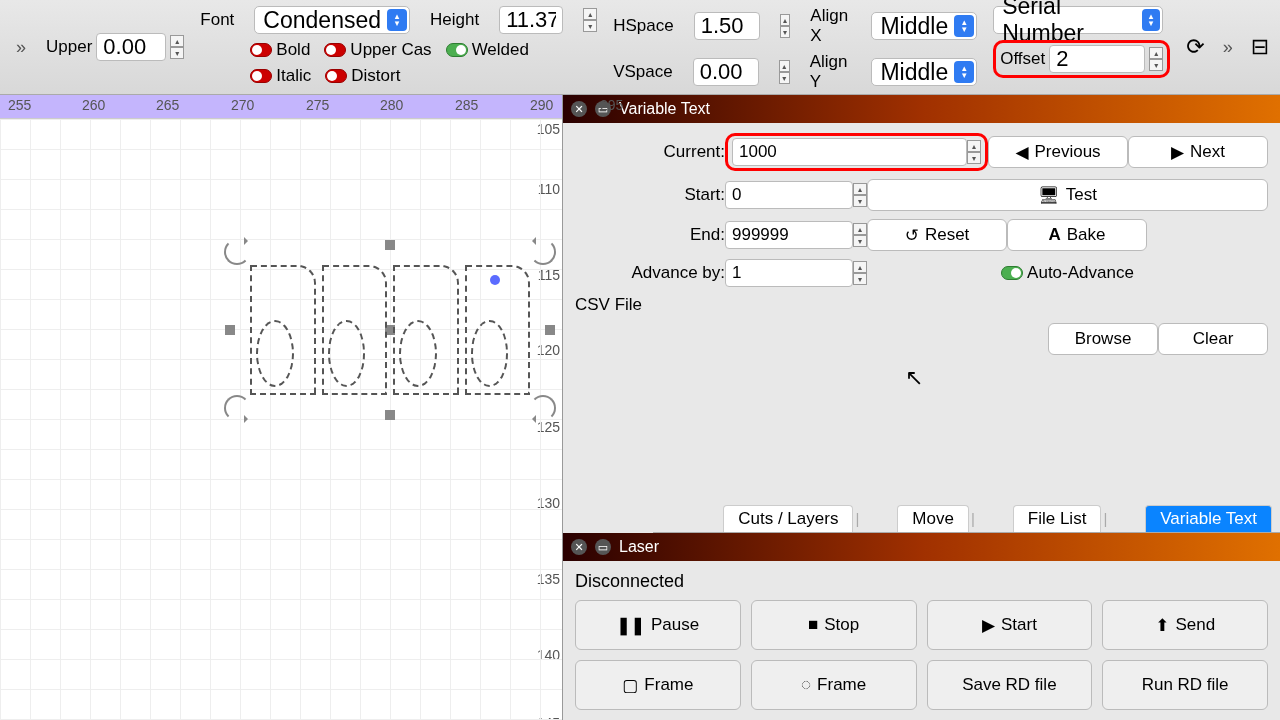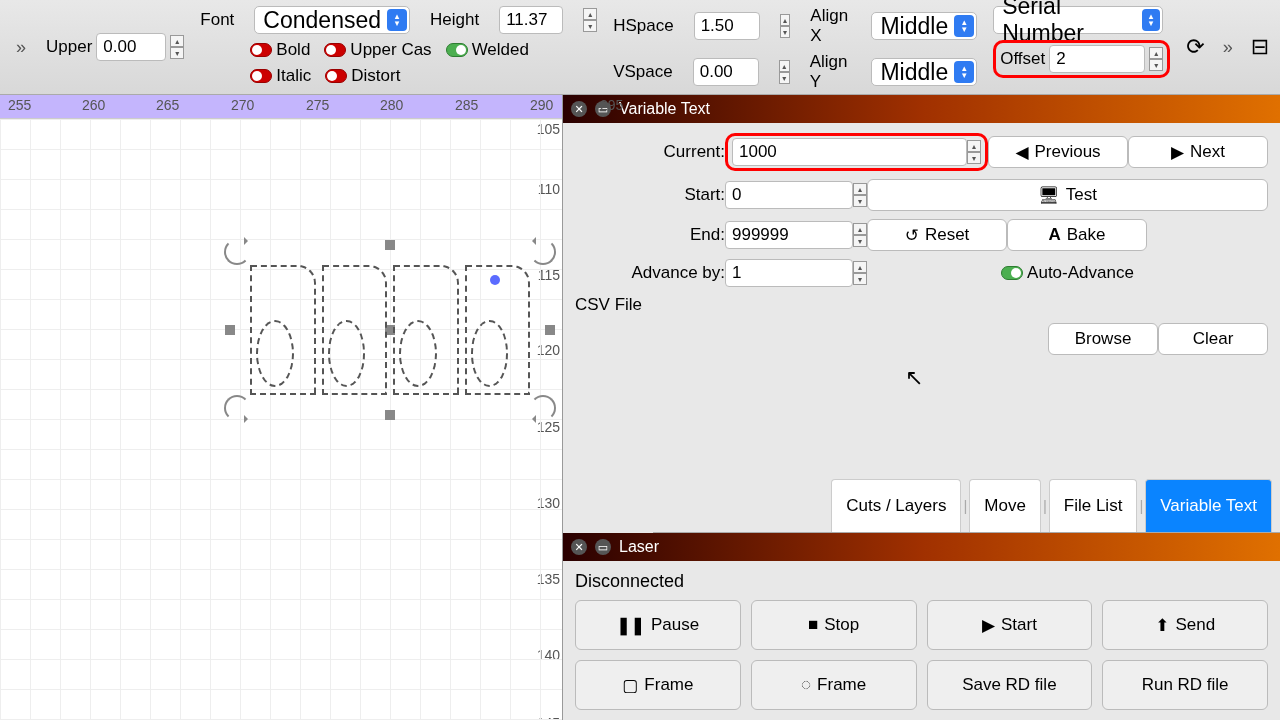--- a/index.html
+++ b/index.html
@@ -4,21 +4,21 @@
 <style>
 * { box-sizing: border-box; margin: 0; padding: 0; font-family: -apple-system, Helvetica, Arial, sans-serif; }
 body { width: 1280px; height: 720px; overflow: hidden; background: #f0f0f0; font-size: 15px; }
 
 
 .toolbar { display: flex; background: linear-gradient(#e8e8e8, #d8d8d8); height: 95px; border-bottom: 1px solid #aaa; }
 .toolbar-section { padding: 6px 8px; display: flex; flex-direction: column; gap: 6px; }
 .toolbar-row { display: flex; align-items: center; gap: 20px; }
 label.lbl { font-size: 17px; }
 
-input.num { height: 28px; border: 1px solid #bbb; border-radius: 4px; padding: 0 6px; font-size: 17px; background: #fff; }
+input.num { height: 28px; border: 1px solid #bbb; border-radius: 4px; padding: 0 6px; font-size: 22px; background: #fff; }
 .spinner { display: flex; flex-direction: column; width: 14px; }
 .spinner div { height: 12px; border: 1px solid #999; background: #f5f5f5; font-size: 8px; display:flex;align-items:center;justify-content:center;color:#555; }
 .select { display: flex; align-items: center; background: #fff; border: 1px solid #bbb; border-radius: 5px; height: 28px; padding: 0 0 0 8px; font-size: 23px; }
 .select .sel-btn { width: 20px; height: 22px; background: #2f7bf2; border-radius: 4px; margin-left: 6px; margin-right:2px; display:flex;flex-direction:column;align-items:center;justify-content:center; }
 .select .sel-btn::before { content:"▴"; color:#fff; font-size:9px; line-height:7px;}
 .select .sel-btn::after { content:"▾"; color:#fff; font-size:9px; line-height:7px;}
 
 .check { display: flex; align-items: center; gap: 4px; font-size: 17px; }
 .check .box { width: 22px; height: 14px; border-radius: 7px; background: #c00; border:1px solid #900; position:relative; }
 .check .box.on { background: #4caf50; border-color:#2e7d32; }
@@ -51,21 +51,21 @@
 .panel-header { background: linear-gradient(90deg, #2a0000, #a03000, #e07000); color:#fff; height:28px; display:flex; align-items:center; padding:0 8px; gap:8px; font-size:16px; }
 .panel-header .icon { width:16px;height:16px;border-radius:50%;background:#555;color:#fff;display:flex;align-items:center;justify-content:center;font-size:11px; }
 .panel-body { padding: 10px 12px; }
 
 .form-row { display:flex; align-items:center; gap:0; margin-bottom:8px; }
 .form-row .flabel { width:150px; text-align:right; font-size:17px; }
 .form-row input { flex:1; height:28px; border:1px solid #bbb; border-radius:4px; padding:0 6px; font-size:17px; }
 .btn { height:32px; border:1px solid #bbb; border-radius:6px; background:#fff; font-size:17px; display:flex;align-items:center;justify-content:center;gap:6px; cursor:pointer; }
 
 .tabs { display:flex; gap:2px; padding: 0 8px; margin-top:auto; border-bottom:1px solid #aaa; background:#e8e8e8; justify-content:flex-end; margin-left: 90px;}
-.tab { padding:16px 14px; font-size:17px; background:#fff; border:1px solid #ccc; border-bottom:none; border-radius:4px 4px 0 0; }
+.tab { padding:3px 14px; font-size:17px; background:#fff; border:1px solid #ccc; border-bottom:none; border-radius:4px 4px 0 0;margin-left:36px; }
 .tab.active { background:#0a84ff; color:#fff; }
 .tab-sep { color:#aaa; align-self:center; }
 
 .laser-body { padding:10px 12px; }
 .laser-grid { display:grid; grid-template-columns:repeat(4,1fr); gap:10px; margin-top:8px; }
 .laser-grid .btn { height:50px; background:#efefef; }
 
 .cursor { position:absolute; font-size:22px; }
 
 .small-icon { font-size:22px; }

